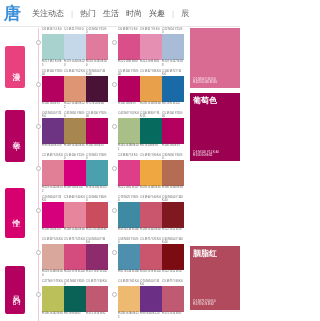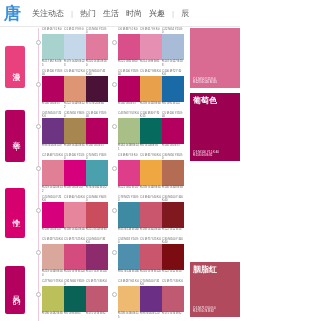--- a/index.html
+++ b/index.html
@@ -361,21 +361,21 @@
         <div class="feat" style="top: 0px; height: 60px; background: rgb(217, 106, 146);">
           <div class="feat-title"></div>
           <div class="feat-codes" style="white-space: pre-line;">C:1 M:50 Y:15 K:0
 R:223 G:126 B:155</div>
         </div>
         <div class="feat" style="top: 65px; height: 68px; background: rgb(156, 0, 80);">
           <div class="feat-title">葡萄色</div>
           <div class="feat-codes" style="white-space: pre-line;">C:9 M:100 Y:15 K:40
 R:156 G:0 B:82</div>
         </div>
-        <div class="feat" style="top: 218px; height: 55px; background: rgb(176, 74, 92); margin-top: 16px;">
+        <div class="feat" style="top: 218px; height: 64px; background: rgb(176, 74, 92);">
           <div class="feat-title">胭脂红</div>
           <div class="feat-codes" style="white-space: pre-line;">C:5 M:75 Y:50 K:0
 R:178 G:74 B:92</div>
         </div>
       </div>
 
   </div>
 </div>
 
 </body></html>

